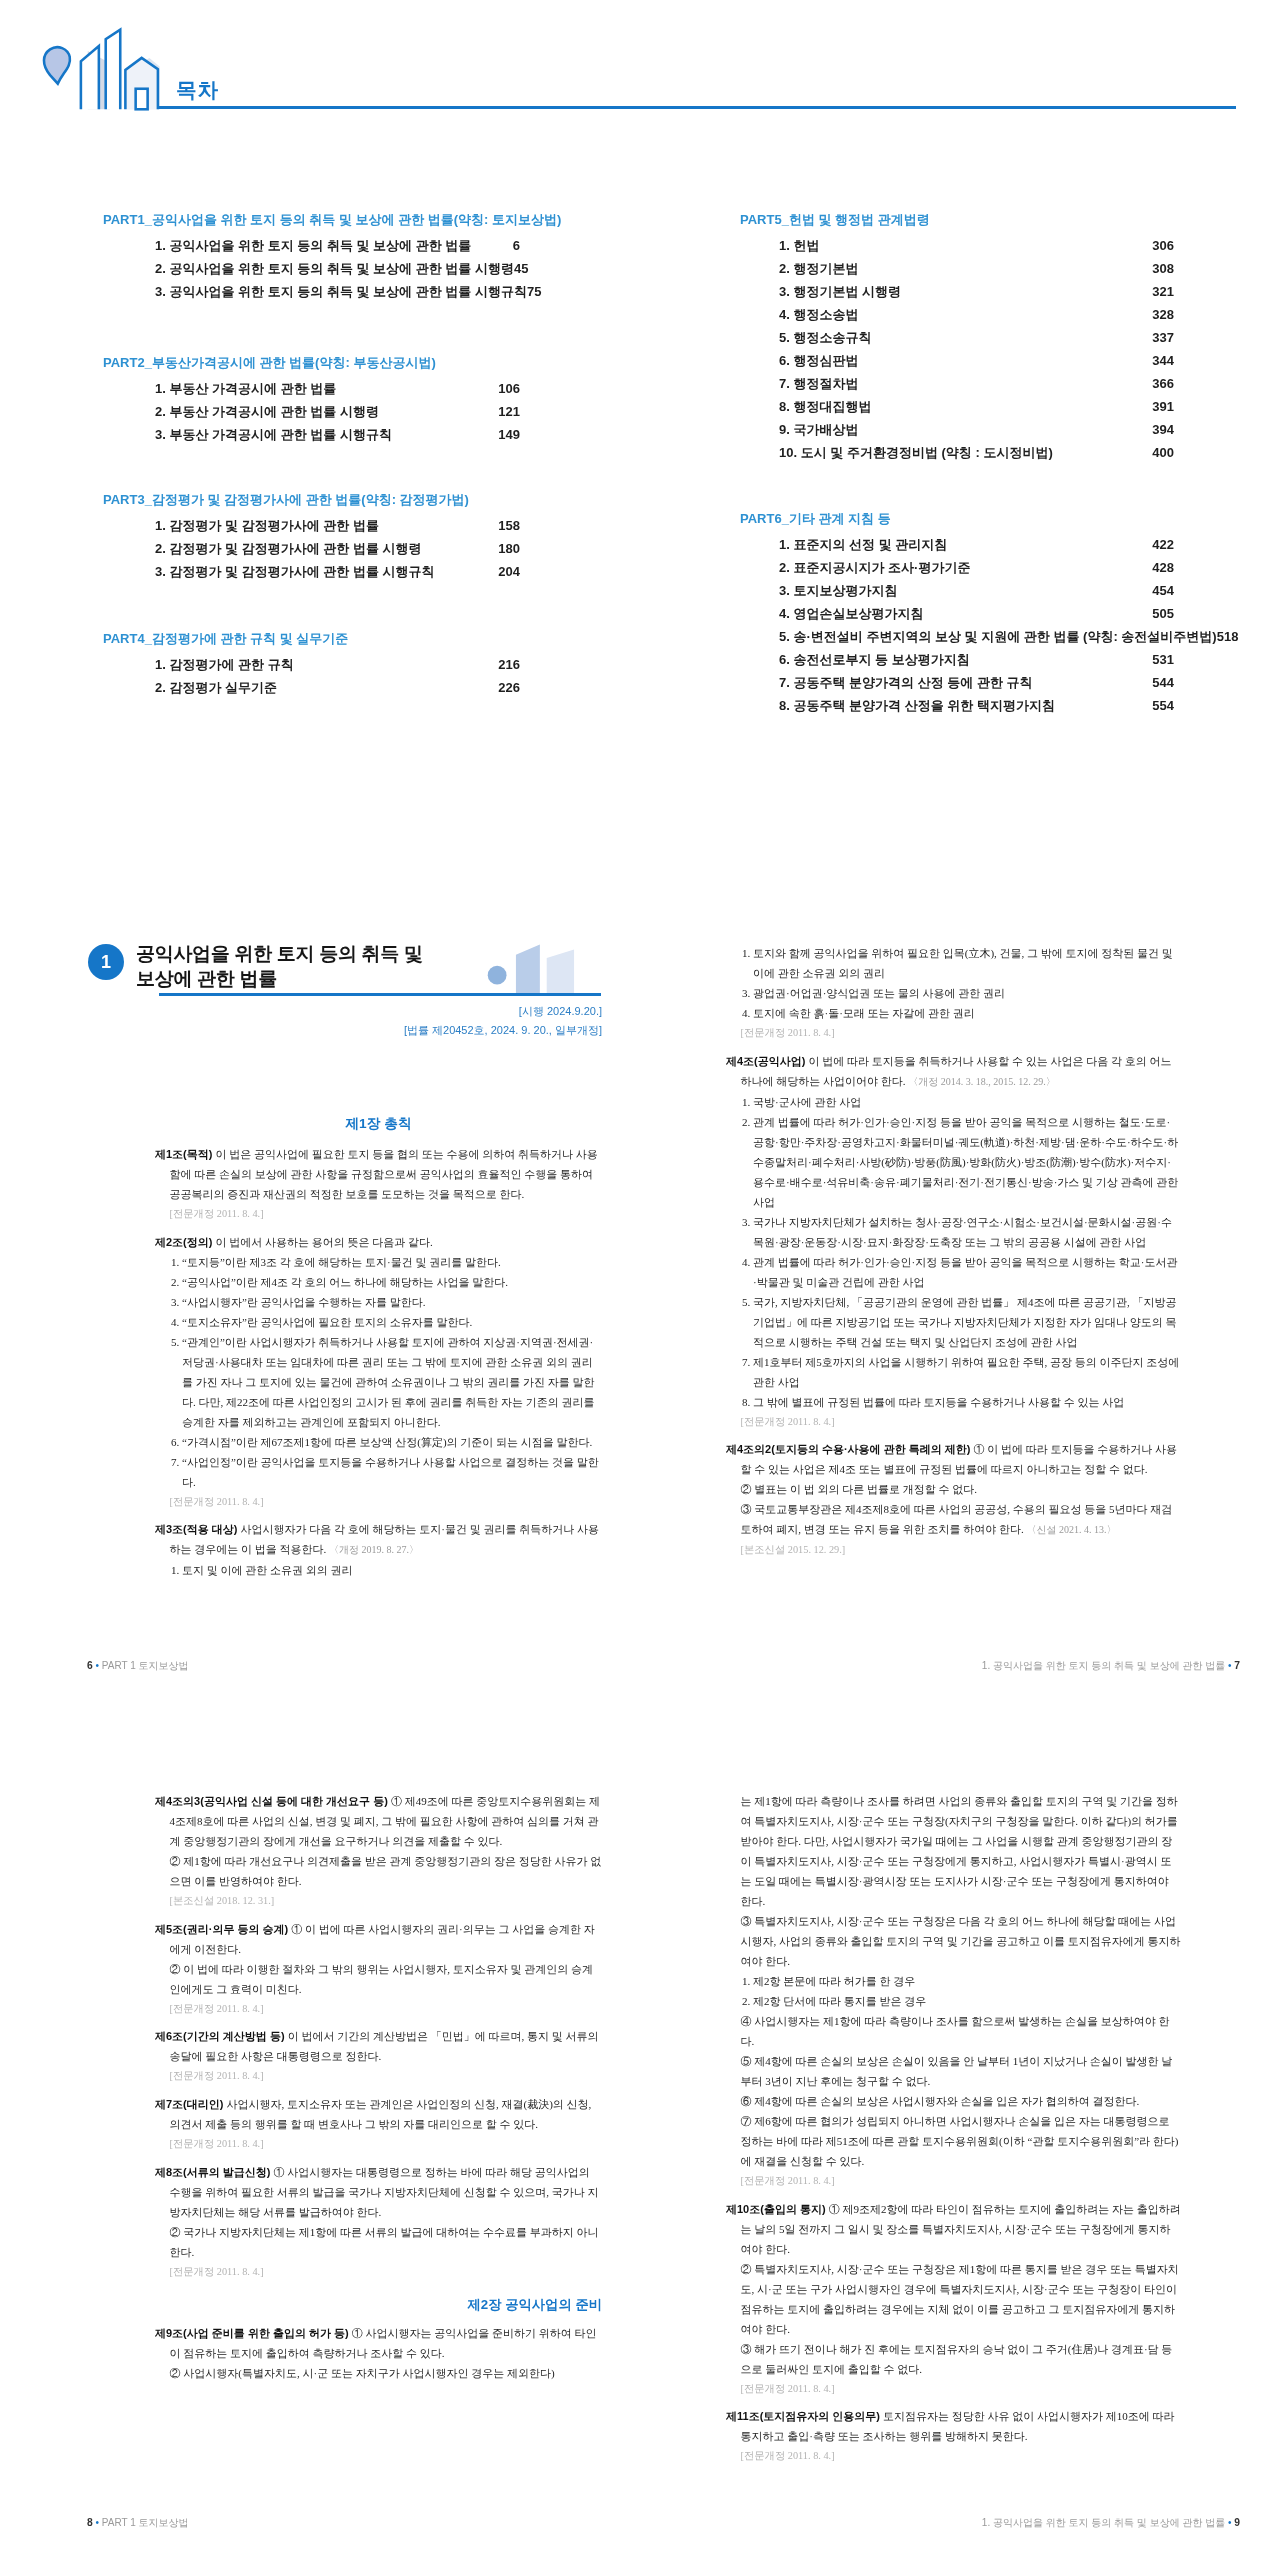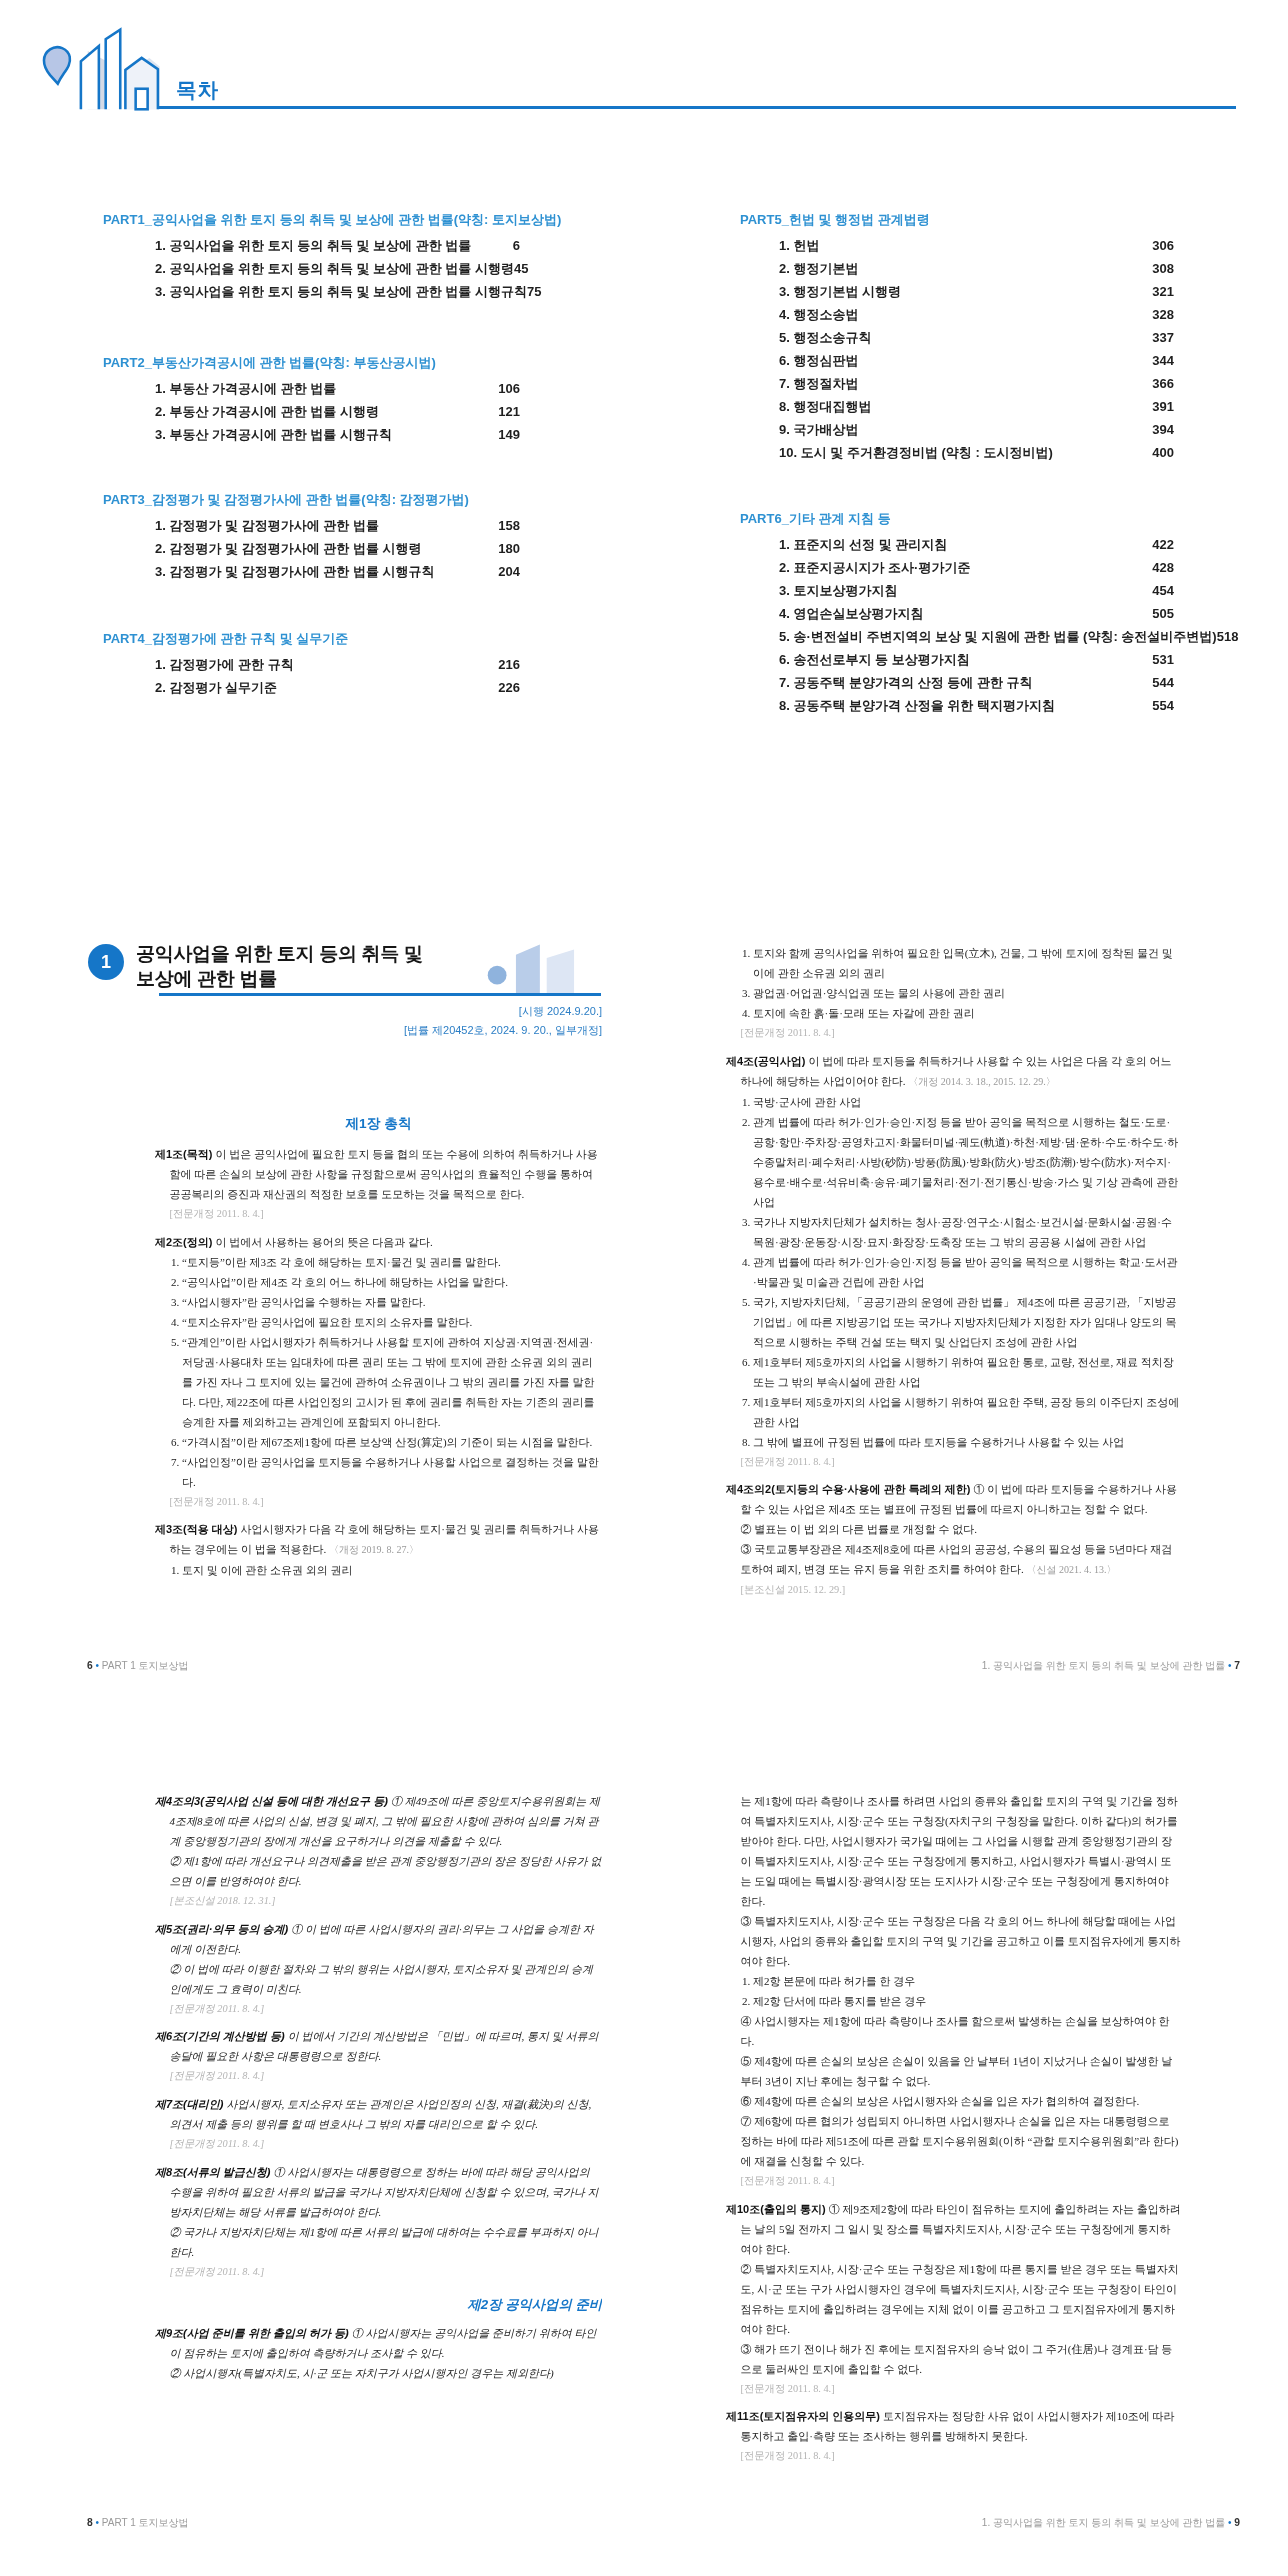--- a/index.html
+++ b/index.html
@@ -264,36 +264,35 @@
         <p class="item">1. 토지와 함께 공익사업을 위하여 필요한 입목(立木), 건물, 그 밖에 토지에 정착된 물건 및 이에 관한 소유권 외의 권리</p>
         <p class="item">3. 광업권·어업권·양식업권 또는 물의 사용에 관한 권리</p>
         <p class="item">4. 토지에 속한 흙·돌·모래 또는 자갈에 관한 권리</p>
         <p class="note">[전문개정 2011. 8. 4.]</p>
         <p class="art"><span class="head">제4조(공익사업) </span>이 법에 따라 토지등을 취득하거나 사용할 수 있는 사업은 다음 각 호의 어느 하나에 해당하는 사업이어야 한다. <span class="amend">〈개정 2014. 3. 18., 2015. 12. 29.〉</span></p>
         <p class="item">1. 국방·군사에 관한 사업</p>
         <p class="item">2. 관계 법률에 따라 허가·인가·승인·지정 등을 받아 공익을 목적으로 시행하는 철도·도로·공항·항만·주차장·공영차고지·화물터미널·궤도(軌道)·하천·제방·댐·운하·수도·하수도·하수종말처리·폐수처리·사방(砂防)·방풍(防風)·방화(防火)·방조(防潮)·방수(防水)·저수지·용수로·배수로·석유비축·송유·폐기물처리·전기·전기통신·방송·가스 및 기상 관측에 관한 사업</p>
         <p class="item">3. 국가나 지방자치단체가 설치하는 청사·공장·연구소·시험소·보건시설·문화시설·공원·수목원·광장·운동장·시장·묘지·화장장·도축장 또는 그 밖의 공공용 시설에 관한 사업</p>
         <p class="item">4. 관계 법률에 따라 허가·인가·승인·지정 등을 받아 공익을 목적으로 시행하는 학교·도서관·박물관 및 미술관 건립에 관한 사업</p>
         <p class="item">5. 국가, 지방자치단체, 「공공기관의 운영에 관한 법률」 제4조에 따른 공공기관, 「지방공기업법」에 따른 지방공기업 또는 국가나 지방자치단체가 지정한 자가 임대나 양도의 목적으로 시행하는 주택 건설 또는 택지 및 산업단지 조성에 관한 사업</p>
-        <p class="item">6. 제1호부터 제5호까지의 사업을 시행하기 위하여 필요한 통로, 교량, 전선로, 재료 적치장 또는 그 밖의 부속시설에 관한 사업</p>
         <p class="item">7. 제1호부터 제5호까지의 사업을 시행하기 위하여 필요한 주택, 공장 등의 이주단지 조성에 관한 사업</p>
         <p class="item">8. 그 밖에 별표에 규정된 법률에 따라 토지등을 수용하거나 사용할 수 있는 사업</p>
         <p class="note">[전문개정 2011. 8. 4.]</p>
         <p class="art"><span class="head">제4조의2(토지등의 수용·사용에 관한 특례의 제한) </span>① 이 법에 따라 토지등을 수용하거나 사용할 수 있는 사업은 제4조 또는 별표에 규정된 법률에 따르지 아니하고는 정할 수 없다.</p>
         <p class="cont">② 별표는 이 법 외의 다른 법률로 개정할 수 없다.</p>
         <p class="cont">③ 국토교통부장관은 제4조제8호에 따른 사업의 공공성, 수용의 필요성 등을 5년마다 재검토하여 폐지, 변경 또는 유지 등을 위한 조치를 하여야 한다. <span class="amend">〈신설 2021. 4. 13.〉</span></p>
         <p class="note">[본조신설 2015. 12. 29.]</p>
       </div>
     <div class="abs footer ftr-right" style="left:726px;top:1659px;width:494px;">
       <span>1. 공익사업을 위한 토지 등의 취득 및 보상에 관한 법률</span><span class="dot"> • </span><b>7</b>
     </div>
   </section>
 
   <section>
-    <div class="abs law" style="left:155px;top:1791px;width:447px;height:721px;font-style:italic;">
+    <div class="abs law" style="left:155px;top:1791px;width:447px;height:721px;">
         <p class="art"><span class="head">제4조의3(공익사업 신설 등에 대한 개선요구 등) </span>① 제49조에 따른 중앙토지수용위원회는 제4조제8호에 따른 사업의 신설, 변경 및 폐지, 그 밖에 필요한 사항에 관하여 심의를 거쳐 관계 중앙행정기관의 장에게 개선을 요구하거나 의견을 제출할 수 있다.</p>
         <p class="cont">② 제1항에 따라 개선요구나 의견제출을 받은 관계 중앙행정기관의 장은 정당한 사유가 없으면 이를 반영하여야 한다.</p>
         <p class="note">[본조신설 2018. 12. 31.]</p>
         <p class="art"><span class="head">제5조(권리·의무 등의 승계) </span>① 이 법에 따른 사업시행자의 권리·의무는 그 사업을 승계한 자에게 이전한다.</p>
         <p class="cont">② 이 법에 따라 이행한 절차와 그 밖의 행위는 사업시행자, 토지소유자 및 관계인의 승계인에게도 그 효력이 미친다.</p>
         <p class="note">[전문개정 2011. 8. 4.]</p>
         <p class="art"><span class="head">제6조(기간의 계산방법 등) </span>이 법에서 기간의 계산방법은 「민법」에 따르며, 통지 및 서류의 송달에 필요한 사항은 대통령령으로 정한다.</p>
         <p class="note">[전문개정 2011. 8. 4.]</p>
         <p class="art"><span class="head">제7조(대리인) </span>사업시행자, 토지소유자 또는 관계인은 사업인정의 신청, 재결(裁決)의 신청, 의견서 제출 등의 행위를 할 때 변호사나 그 밖의 자를 대리인으로 할 수 있다.</p>
         <p class="note">[전문개정 2011. 8. 4.]</p>

